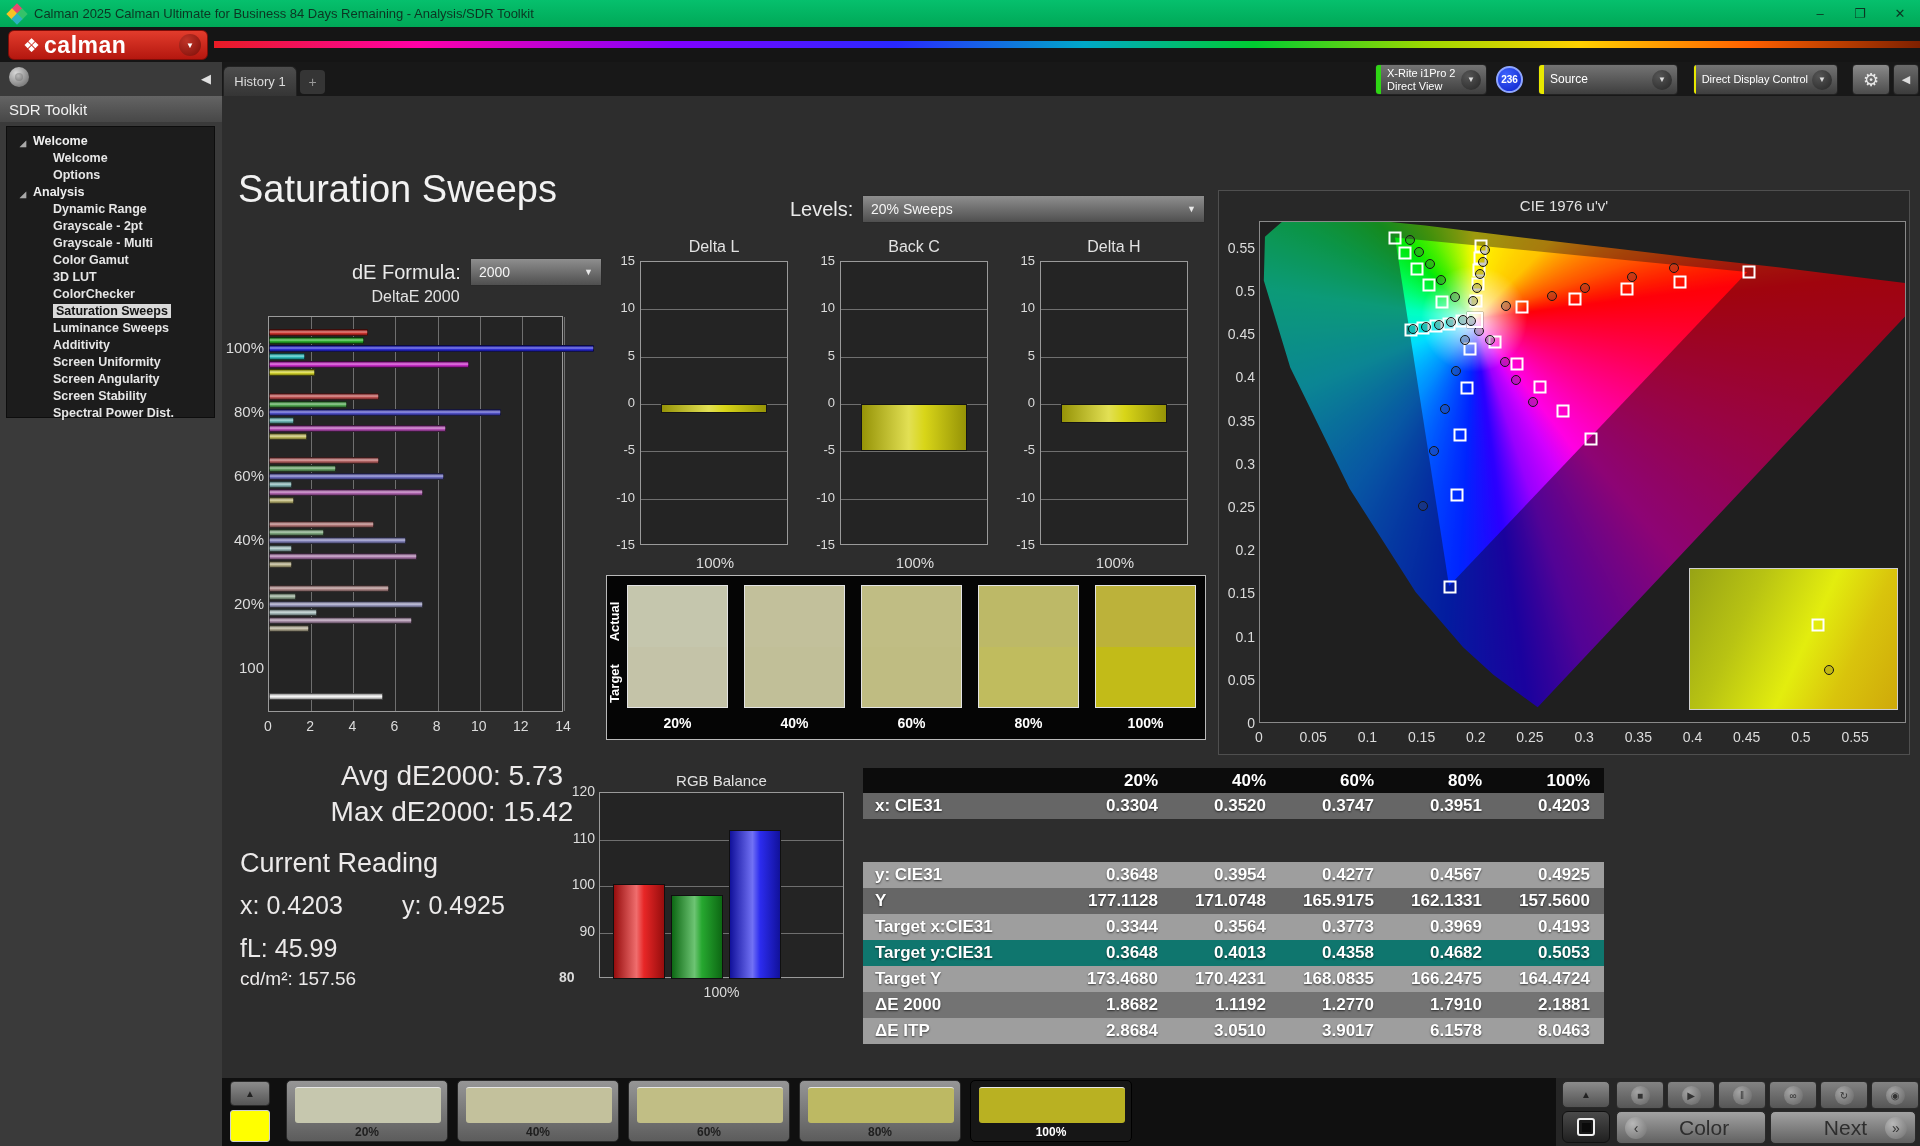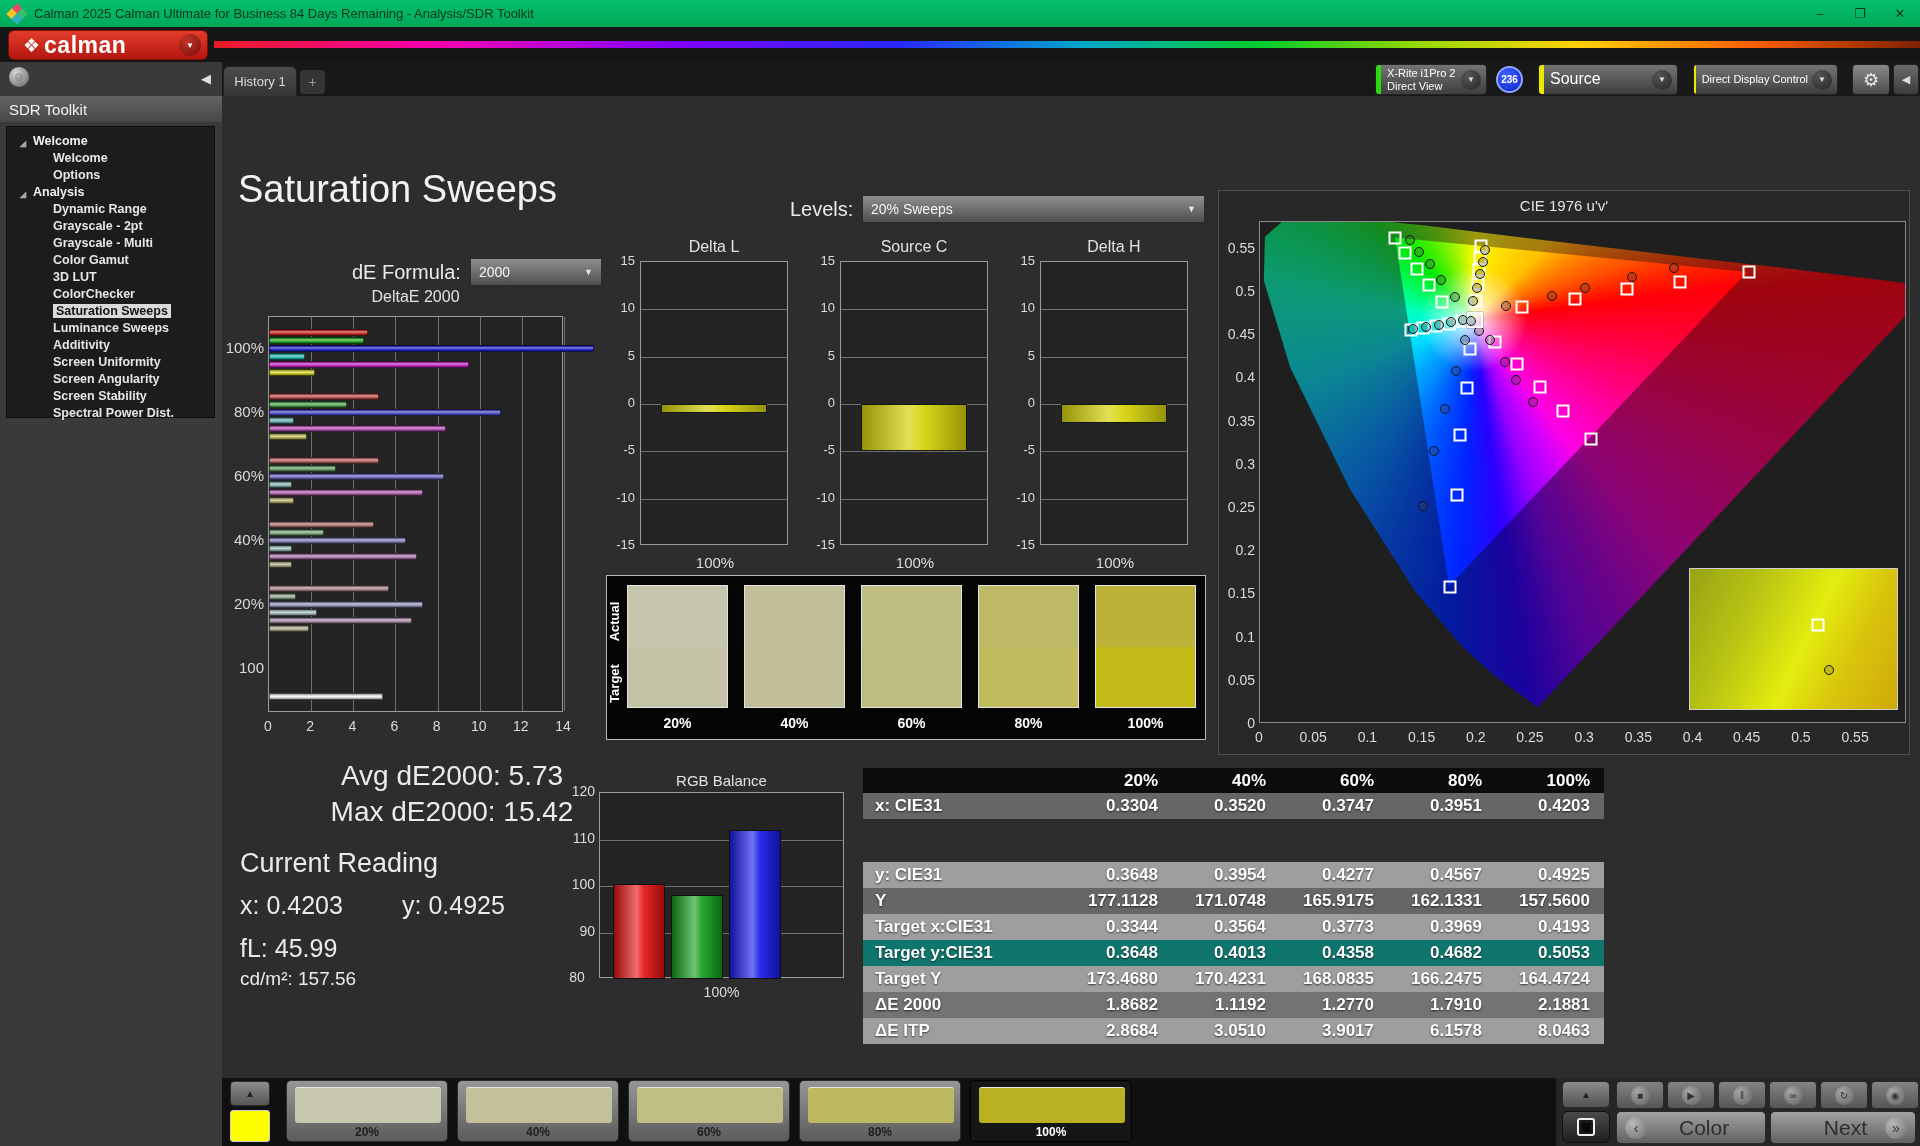--- a/index.html
+++ b/index.html
@@ -231,21 +231,21 @@
       <span class="stripe" style="background:#2ed614;"></span>
       <span class="dd-text">
         <span>X-Rite i1Pro 2</span><br><span>Direct View</span>
       </span>
       <span class="dd-arrow">▼</span>
     </div>
     <div id="meter-badge">236</div>
 
     <div id="source-dd" class="dd-btn">
       <span class="stripe" style="background:#e8e800;"></span>
-      <span class="dd-text" style="font-size:16px;">Source</span>
+      <span class="dd-text" style="font-size:12px;">Source</span>
       <span class="dd-arrow">▼</span>
     </div>
 
     <div id="ddc-dd" class="dd-btn">
       <span class="stripe" style="background:#e8e800;"></span>
       <span class="dd-text">Direct Display Control</span>
       <span class="dd-arrow">▼</span>
     </div>
 
     <div id="gear-btn">
@@ -368,21 +368,21 @@
         <div class="gridh" style="top: 142px;"></div>
         <div class="ticklab" style="left: -34px; top: 133px; width: 28px; text-align: right; font-size: 13px;">0</div>
         <div class="gridh" style="top: 189.333px;"></div>
         <div class="ticklab" style="left: -34px; top: 180.333px; width: 28px; text-align: right; font-size: 13px;">-5</div>
         <div class="gridh" style="top: 236.667px;"></div>
         <div class="ticklab" style="left: -34px; top: 227.667px; width: 28px; text-align: right; font-size: 13px;">-10</div>
         <div class="ticklab" style="left: -34px; top: 275px; width: 28px; text-align: right; font-size: 13px;">-15</div>
         <div class="minibar" style="left: 20px; width: 106px; top: 142px; height: 9.46667px; background-color: rgb(214, 211, 10);"></div>
         <div class="ticklab" style="left: 0px; top: 292px; width: 148px; text-align: center; font-size: 15px;">100%</div>
       </div>
-    <div class="abs chart-title" style="left:618px; top:142px; width:148px;">Source C</div>
+    <div class="abs chart-title" style="left:618px; top:142px; width:148px;">Back C</div>
     <div id="dc-plot" class="plot" style="left:618px; top:165px; width:148px; height:284px;">
         <div class="ticklab" style="left: -34px; top: -9px; width: 28px; text-align: right; font-size: 13px;">15</div>
         <div class="gridh" style="top: 47.3333px;"></div>
         <div class="ticklab" style="left: -34px; top: 38.3333px; width: 28px; text-align: right; font-size: 13px;">10</div>
         <div class="gridh" style="top: 94.6667px;"></div>
         <div class="ticklab" style="left: -34px; top: 85.6667px; width: 28px; text-align: right; font-size: 13px;">5</div>
         <div class="gridh" style="top: 142px;"></div>
         <div class="ticklab" style="left: -34px; top: 133px; width: 28px; text-align: right; font-size: 13px;">0</div>
         <div class="gridh" style="top: 189.333px;"></div>
         <div class="ticklab" style="left: -34px; top: 180.333px; width: 28px; text-align: right; font-size: 13px;">-5</div>
@@ -561,21 +561,21 @@
         <div class="vbar" style="left: 13px; width: 52px; top: 91.14px; height: 94.86px; background-color: rgb(230, 20, 20);"></div>
         <div class="vbar" style="left: 71px; width: 52px; top: 102.3px; height: 83.7px; background-color: rgb(20, 160, 30);"></div>
         <div class="vbar" style="left: 129px; width: 52px; top: 37.2px; height: 148.8px; background-color: rgb(26, 26, 238);"></div>
       </div>
     <div id="rgb-xlab" class="abs ticklab" style="left:377px; top:888px; width:245px; text-align:center;">100%</div>
     <div id="rgb-yticks">
         <div class="abs ticklab" style="left: 337px; top: 687px; width: 36px; text-align: right;">120</div>
         <div class="abs ticklab" style="left: 337px; top: 733.5px; width: 36px; text-align: right;">110</div>
         <div class="abs ticklab" style="left: 337px; top: 780px; width: 36px; text-align: right;">100</div>
         <div class="abs ticklab" style="left: 337px; top: 826.5px; width: 36px; text-align: right;">90</div>
-        <div class="abs ticklab" style="left: 337px; top: 873px; width: 36px; text-align: center;">80</div>
+        <div class="abs ticklab" style="left: 337px; top: 873px; width: 36px; text-align: left; font-weight: bold;">80</div>
       </div>
 
     <div id="results-table">
         <div class="trow thead">
           <div class="cell c-label"></div>
           <div class="cell c-val">20%</div>
           <div class="cell c-val">40%</div>
           <div class="cell c-val">60%</div>
           <div class="cell c-val">80%</div>
           <div class="cell c-val">100%</div>

